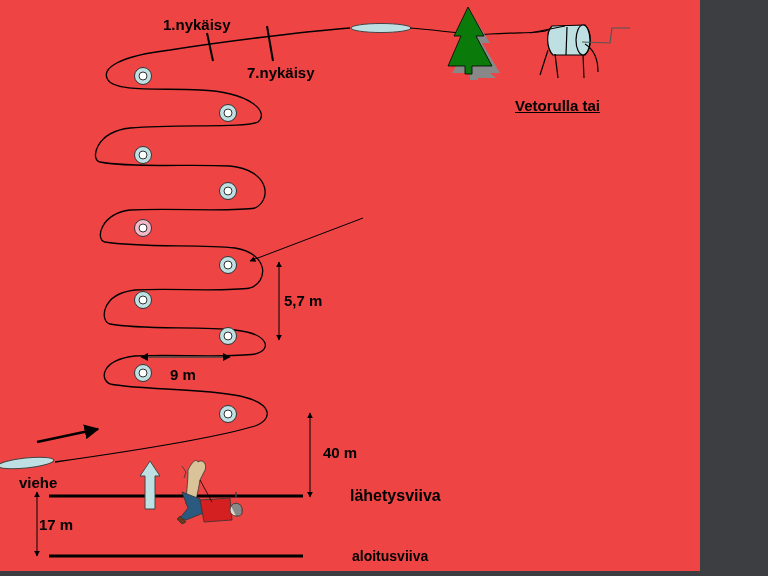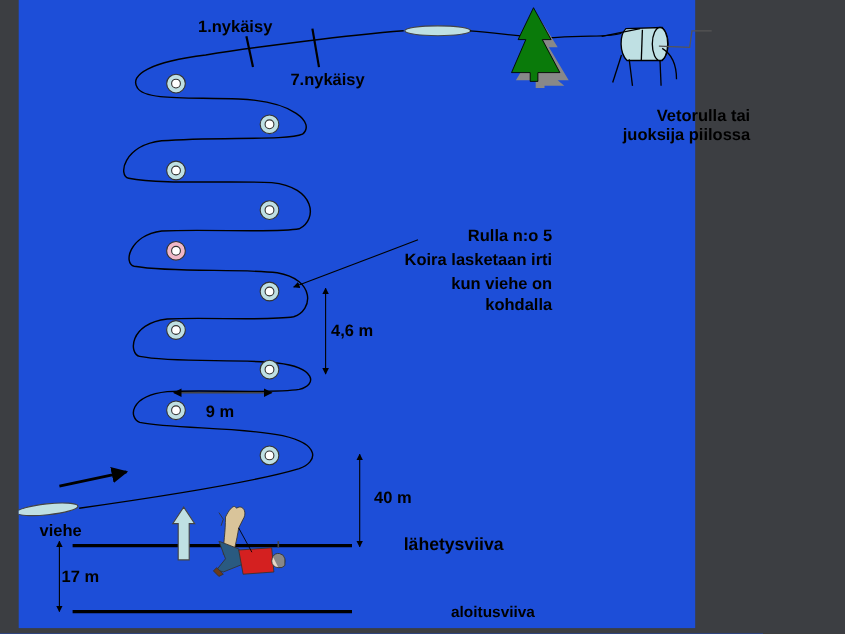--- a/index.html
+++ b/index.html
@@ -1,20 +1,20 @@
 <!DOCTYPE html>
 <html><head>
 <meta charset="utf-8">
 <style>
   html, body { margin: 0; padding: 0; }
   body { width: 768px; height: 576px; background: #3c3e42; position: relative; overflow: hidden; font-family: "Liberation Sans", sans-serif; }
-  #page { position: absolute; left: 17px; top: 0; width: 615px; height: 571px; background: #1d4ed8; }
+  #page { position: absolute; left: 0; top: 0; width: 700px; height: 571px; background: #ef4444; }
   svg { position: absolute; left: 0; top: 0; }
   .lbl { position: absolute; font-family: "Liberation Sans", sans-serif; font-weight: bold; color: #000; white-space: nowrap; font-size: 15px; line-height: 17px; }
-  .center { text-align: right; }
+  .center { text-align: left; text-decoration: underline; }
 </style>
 </head>
 <body>
 
 <div id="page">
   <svg width="763" height="571" viewBox="0 0 763 571">
     <defs>
       <marker id="ah" viewBox="0 0 10 10" refX="9" refY="5" markerWidth="6" markerHeight="6" orient="auto-start-reverse">
         <path d="M0,0 L10,5 L0,10 z" fill="#000"></path>
       </marker>
@@ -104,30 +104,23 @@
       <line x1="200" y1="480" x2="212" y2="502" stroke="#000"></line>
       <line x1="236" y1="498" x2="236" y2="492" stroke="#444" stroke-width="1.5"></line>
     </g>
   </svg>
 
   <div class="lbl" style="left:163px;top:16px;">1.nykäisy</div>
   <div class="lbl" style="left:247px;top:64px;">7.nykäisy</div>
 
   <div class="lbl center" style="left:515px;top:97px;width:150px;">
     <div>Vetorulla tai</div>
-    <div>juoksija piilossa</div>
   </div>
 
-  <div class="lbl center" style="left:335px;top:205px;width:150px;line-height:19px;">
-    <div>Rulla n:o 5</div>
-    <div style="margin-top:3px;">Koira lasketaan irti</div>
-    <div style="margin-top:3px;">kun viehe on</div>
-    <div>kohdalla</div>
-  </div>
 
-  <div class="lbl" style="left:284px;top:292px;">4,6 m</div>
+  <div class="lbl" style="left:284px;top:292px;">5,7 m</div>
   <div class="lbl" style="left:170px;top:366px;">9 m</div>
   <div class="lbl" style="left:323px;top:444px;">40 m</div>
   <div class="lbl" style="left:39px;top:516px;">17 m</div>
   <div class="lbl" style="left:3px;top:474px;margin-left:16px;">viehe</div>
   <div class="lbl" style="left:350px;top:487px;font-size:16px;">lähetysviiva</div>
-  <div class="lbl" style="left:352px;top:548px;font-size:14px;margin-left:41px;">aloitusviiva</div>
+  <div class="lbl" style="left:352px;top:548px;font-size:14px;">aloitusviiva</div>
 </div>
 
 </body></html>

